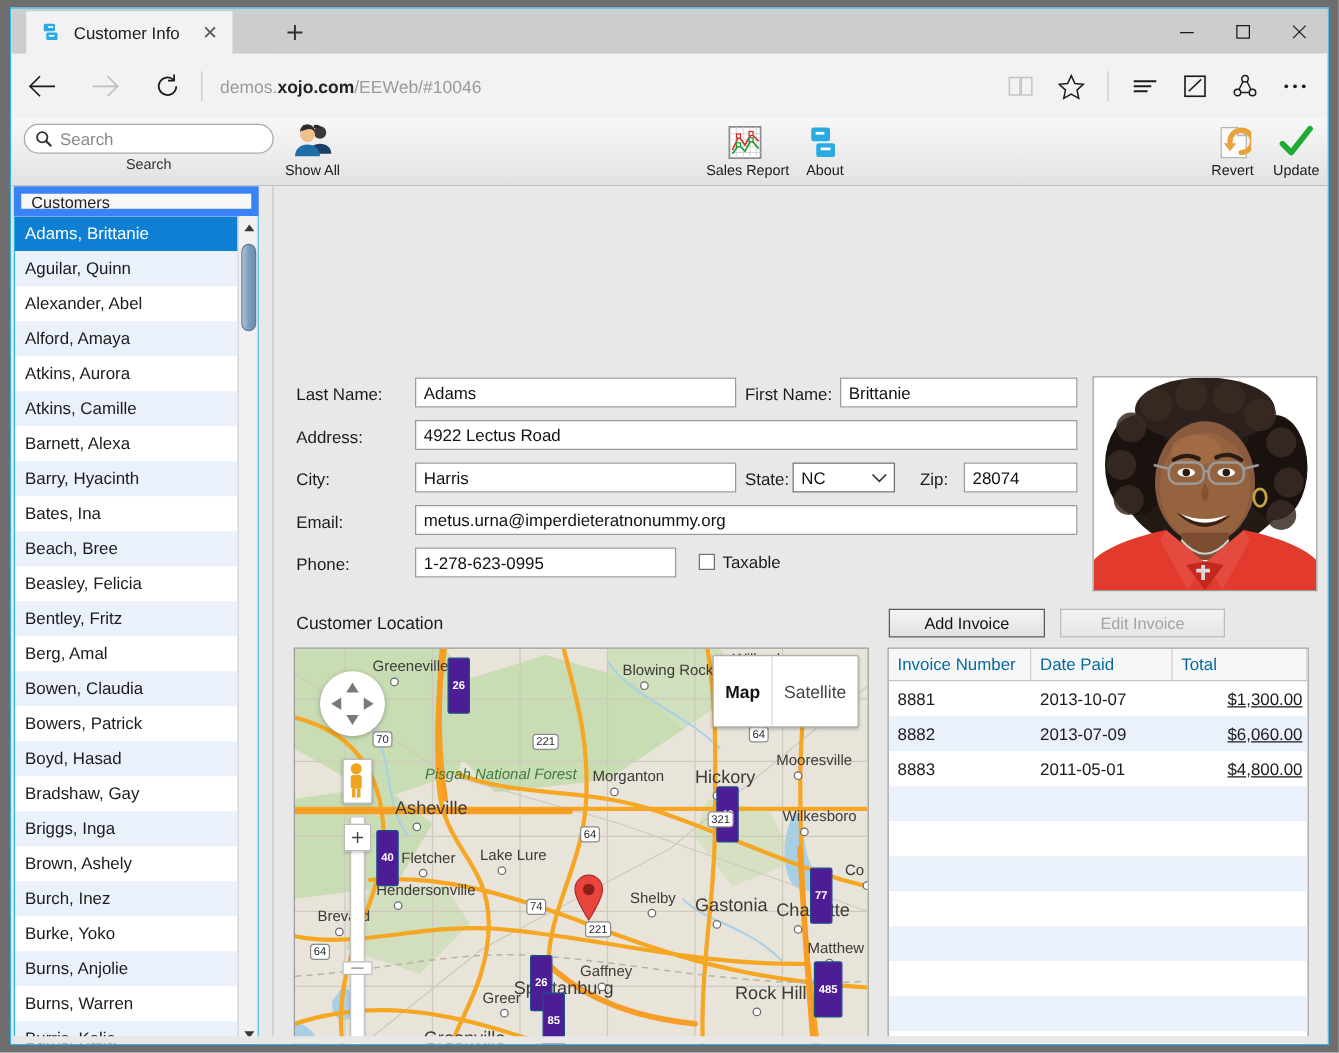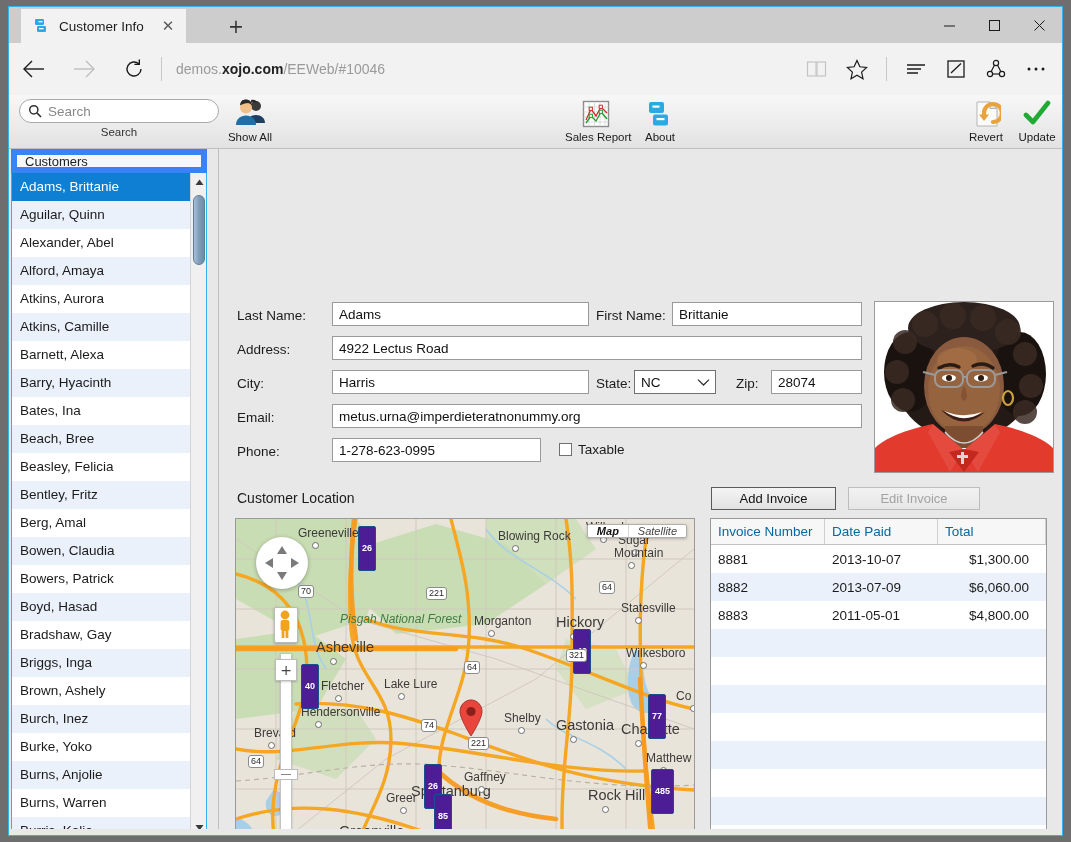--- a/index.html
+++ b/index.html
@@ -213,21 +213,21 @@
     border:1px solid #9a9a9a;box-sizing:border-box;background:#fff;overflow:hidden;
   }
   #invhead{display:flex;height:25px;background:#f7f7f7;border-bottom:1px solid #c3c3c3;}
   #invhead .hc{
     font-size:13.5px;color:#0369a1;display:flex;align-items:center;padding-left:7px;
     border-right:1px solid #d0d0d0;box-sizing:border-box;
   }
   .irow{display:flex;height:28px;}
   .irow.alt{background:#eaf1fb;}
   .irow .c{font-size:13.5px;color:#1b1b1b;display:flex;align-items:center;padding-left:7px;box-sizing:border-box;}
-  .irow .c.num{justify-content:flex-end;padding-right:17px;padding-left:0;}
+  .irow .c.num{justify-content:flex-end;padding-right:4px;padding-left:0;text-decoration:underline;}
   .c1{width:114px;}
   .c2{width:113px;}
   .c3{width:108px;}
   
   #bottomstrip{
     position:absolute;left:0;bottom:0;width:100%;height:6px;background:#e8e8e8;
   }
   
   .mlabel{position:absolute;font-family:"Liberation Sans",sans-serif;color:#504e4b;white-space:nowrap;}
   .mcity{font-size:12px;color:#3c3a38;}
@@ -240,21 +240,21 @@
   .ishield{
     position:absolute;font-size:9px;color:#fff;background:#4c1d95;border:1px solid #1c4f8a;
     border-radius:2px;padding:16px 3px;line-height:11px;font-weight:bold;
     font-family:"Liberation Sans",sans-serif;
   }
   #maptypes{
     position:absolute;right:7px;top:5px;display:flex;
     background:#fff;border:1px solid #b0b0b0;border-radius:2px;
     box-shadow:0 1px 3px rgba(0,0,0,.25);
   }
-  #maptypes div{font-size:11px;padding:0 9px;color:#444;font-style:italic;}
+  #maptypes div{font-size:14px;padding:20px 9px;color:#444;}
   #maptypes div.active{color:#111;font-weight:bold;border-right:1px solid #d8d8d8;}
   #panctl{
     position:absolute;left:20px;top:18px;width:52px;height:52px;border-radius:50%;
     background:#fff;box-shadow:0 1px 4px rgba(0,0,0,.3);
   }
   #pegman{
     position:absolute;left:38px;top:88px;width:22px;height:34px;background:#fff;
     border:1px solid #bbb;border-radius:2px;box-shadow:0 1px 3px rgba(0,0,0,.25);
   }
   #zoomtrack{
@@ -710,21 +710,21 @@
             <div class="mdot" style="left: 276px; top: 26px;"></div>
             <div class="mlabel mcity" style="left: 350px; top: 1px;">Wilkesboro</div>
             <div class="mdot" style="left: 364px; top: 17px;"></div>
             <div class="mlabel " style="font-size: 12px; color: rgb(63, 122, 63); font-style: italic; left: 104px; top: 93px;">Pisgah National Forest</div>
             <div class="mlabel mcity big" style="left: 80px; top: 120px;">Asheville</div>
             <div class="mdot" style="left: 94px; top: 139px;"></div>
             <div class="mlabel mcity" style="left: 238px; top: 95px;">Morganton</div>
             <div class="mdot" style="left: 252px; top: 111px;"></div>
             <div class="mlabel mcity big" style="left: 320px; top: 95px;">Hickory</div>
             <div class="mdot" style="left: 334px; top: 114px;"></div>
-            <div class="mlabel mcity" style="left: 385px; top: 82px;">Statesville</div>
+            <div class="mlabel mcity" style="left: 385px; top: 82px;">Mooresville</div>
             <div class="mdot" style="left: 399px; top: 98px;"></div>
             <div class="mlabel mcity" style="left: 390px; top: 127px;">Wilkesboro</div>
             <div class="mdot" style="left: 404px; top: 143px;"></div>
             <div class="mlabel mcity" style="left: 85px; top: 160px;">Fletcher</div>
             <div class="mdot" style="left: 99px; top: 176px;"></div>
             <div class="mlabel mcity" style="left: 148px; top: 158px;">Lake Lure</div>
             <div class="mdot" style="left: 162px; top: 174px;"></div>
             <div class="mlabel mcity" style="left: 65px; top: 186px;">Hendersonville</div>
             <div class="mdot" style="left: 79px; top: 202px;"></div>
             <div class="mlabel mcity" style="left: 18px; top: 207px;">Brevard</div>

